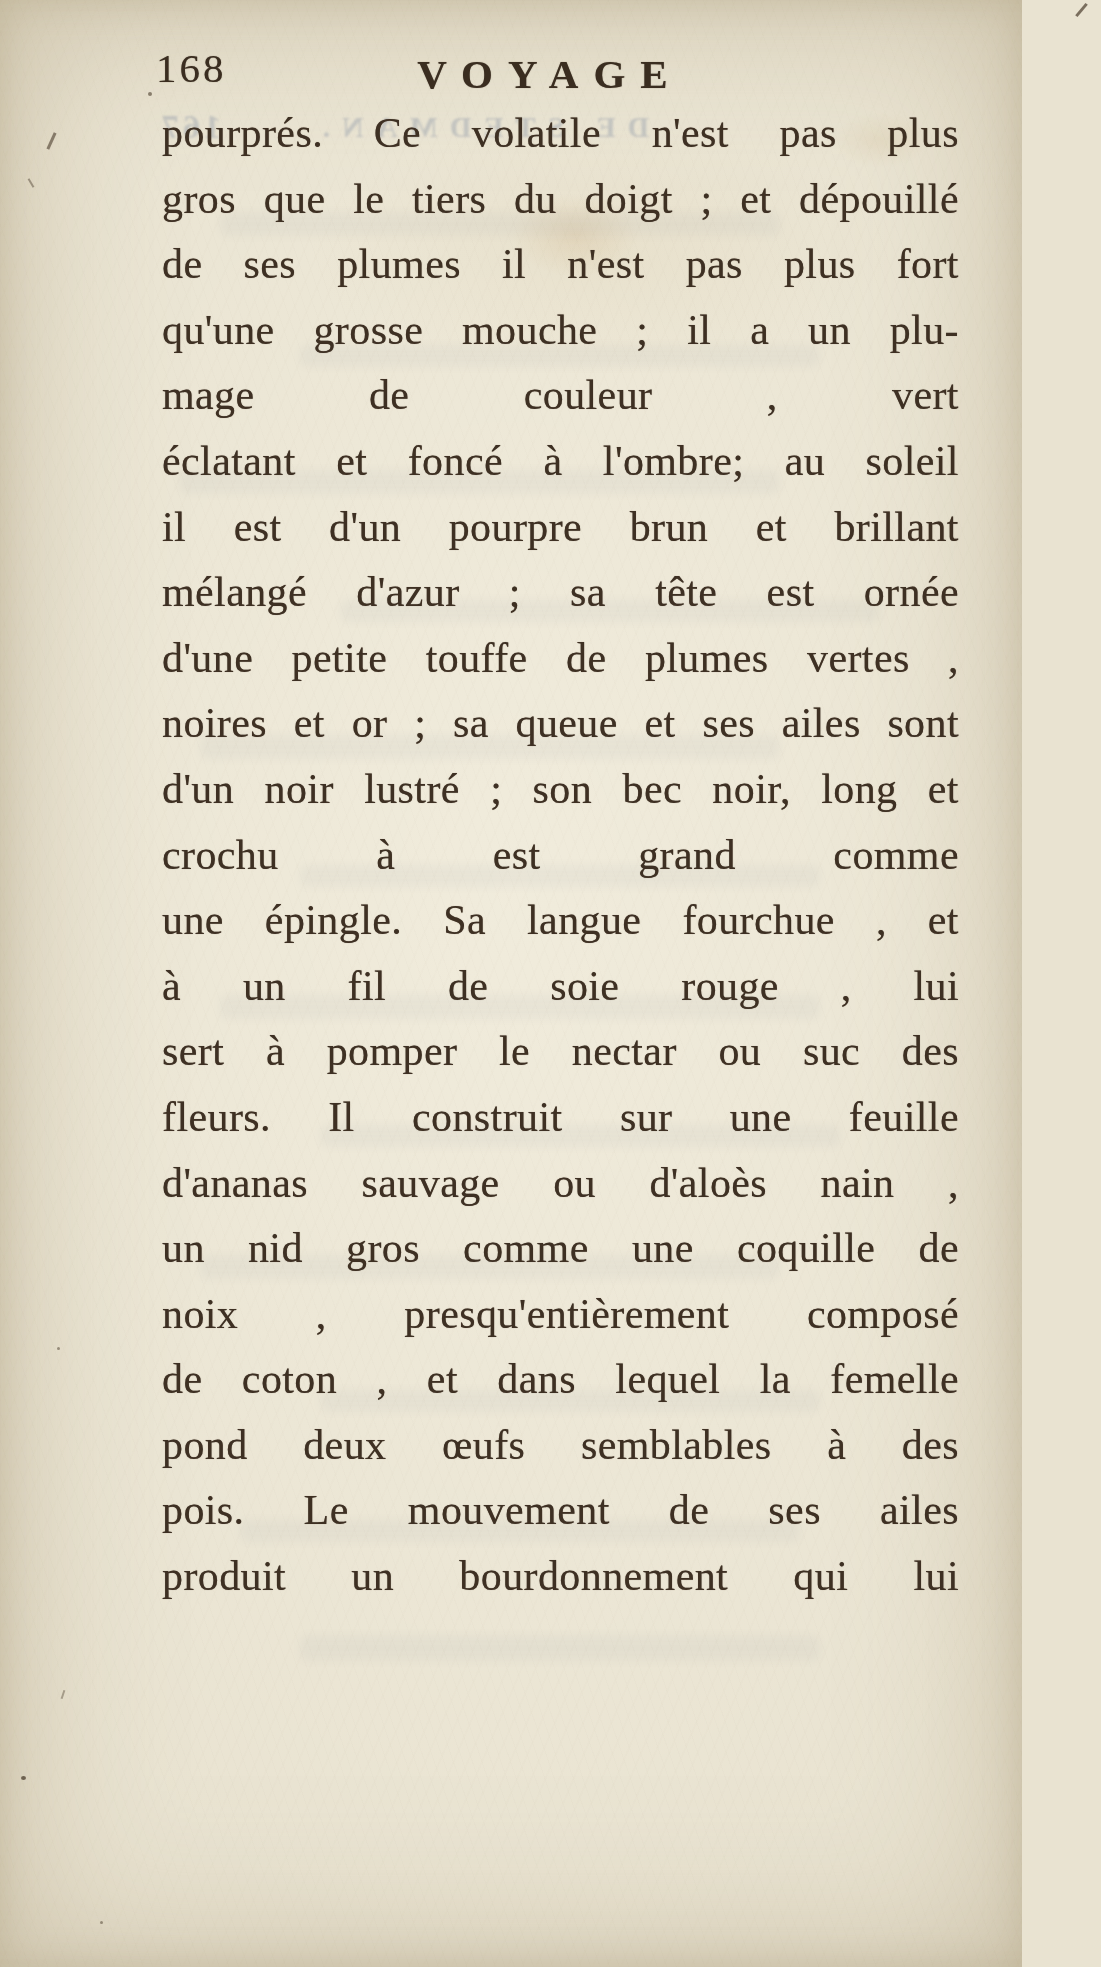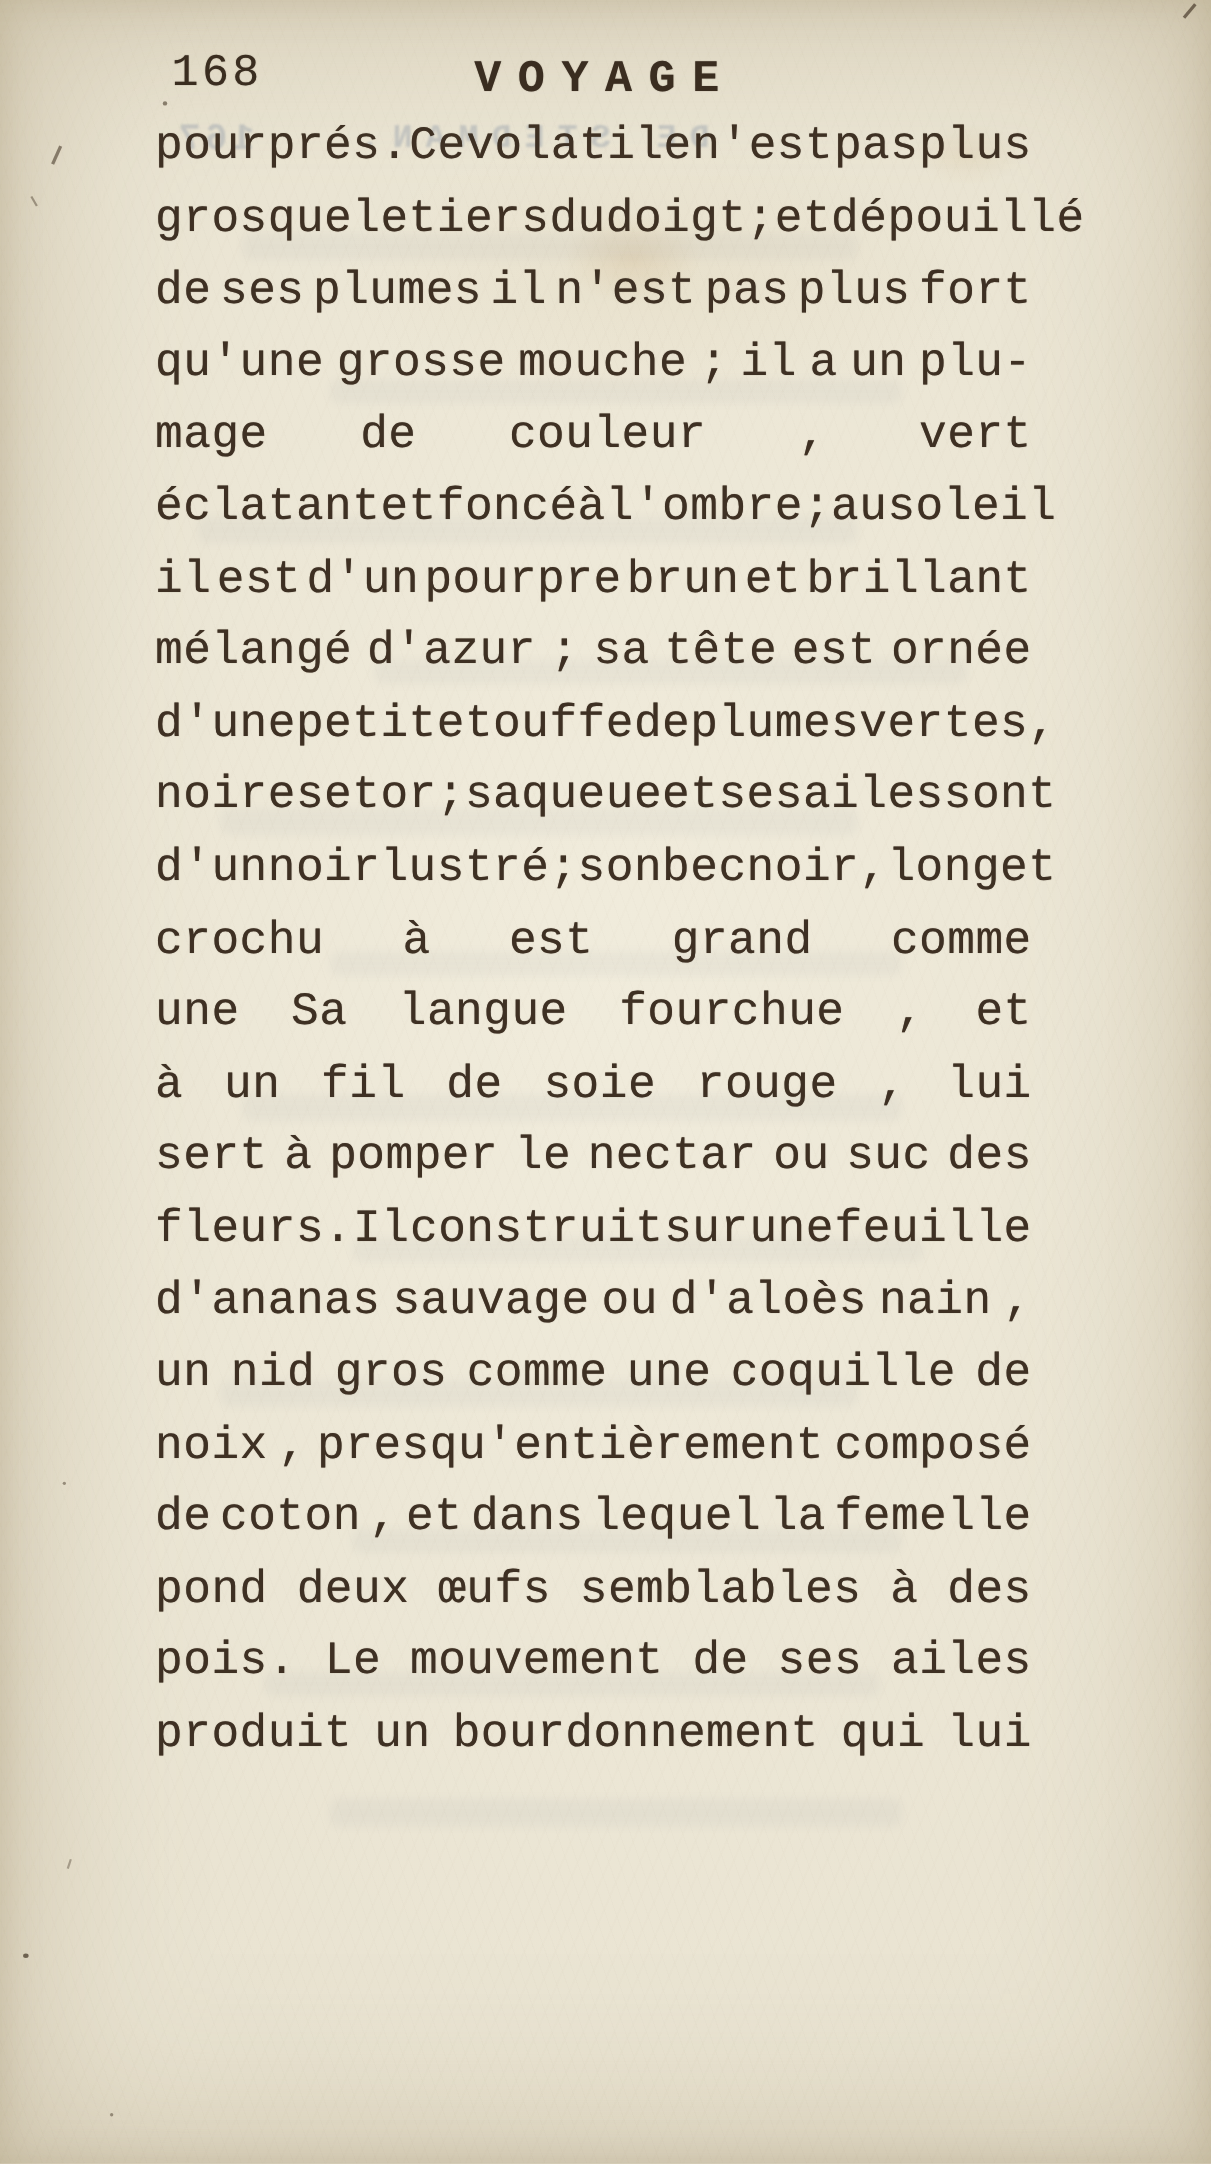--- a/index.html
+++ b/index.html
@@ -2,31 +2,30 @@
 <html><head>
 <meta charset="utf-8">
 <style>
   html,body{margin:0;padding:0;}
   body{
     width:1101px;height:1967px;overflow:hidden;
     font-family:"Liberation Serif","DejaVu Serif",serif;
     background:#e9e3d1;
   }
   .page{
-    position:relative;width:1101px;height:1967px;
+    position:relative;width:1022px;height:1967px;
     background:
       radial-gradient(ellipse 420px 180px at 600px 250px, rgba(196,172,120,0.10), rgba(196,172,120,0) 70%),
       radial-gradient(ellipse 90px 60px at 575px 235px, rgba(185,140,80,0.16), rgba(185,140,80,0) 70%),
       radial-gradient(ellipse 70px 40px at 880px 140px, rgba(190,150,90,0.12), rgba(190,150,90,0) 70%),
       radial-gradient(ellipse 900px 1400px at 50% 45%, rgba(255,252,240,0.35), rgba(255,252,240,0) 80%),
       linear-gradient(#e9e3d1,#e9e3d1);
     box-shadow:
       inset 0 0 160px rgba(167,152,118,0.50),
       inset 0 0 36px rgba(167,152,118,0.35);
-    font-family: Liberation Mono, monospace;
   }
   
   .grain{
     position:absolute;inset:0;pointer-events:none;opacity:.5;
     background:
       repeating-linear-gradient(113deg, rgba(150,135,100,0.035) 0 2px, rgba(0,0,0,0) 2px 13px),
       repeating-linear-gradient(71deg, rgba(120,108,80,0.03) 0 1px, rgba(0,0,0,0) 1px 9px),
       repeating-linear-gradient(0deg, rgba(255,255,255,0.03) 0 3px, rgba(0,0,0,0) 3px 8px);
   }
   .header-row{position:absolute;left:150px;top:44px;width:800px;height:56px;}
@@ -48,21 +47,21 @@
   }
   .ghost-number{
     position:absolute;left:8px;top:4px;font-size:34px;
     transform:scaleX(-1);letter-spacing:4px;
   }
   .ghost-title{
     position:absolute;left:110px;top:6px;width:440px;text-align:center;
     font-size:30px;letter-spacing:12px;transform:scaleX(-1);
   }
   .body-text{
-    position:absolute;left:141px;top:101px;width:797px;
+    position:absolute;left:162px;top:101px;width:797px;
     font-size:42px;color:#3e3023;
     text-shadow:0 0 0.7px rgba(62,48,35,.65);
     letter-spacing:0.4px;
   }
   .body-text .line{
     height:65.6px;line-height:65.6px;white-space:nowrap;
     display:flex;justify-content:space-between;
   }
   .body-text .line span{display:inline-block;}
   
@@ -207,20 +206,21 @@
       </div>
       <div class="line">
         <span>crochu</span>
         <span>à</span>
         <span>est</span>
         <span>grand</span>
         <span>comme</span>
       </div>
       <div class="line">
         <span>une</span>
+        <span>épingle.</span>
         <span>Sa</span>
         <span>langue</span>
         <span>fourchue</span>
         <span>,</span>
         <span>et</span>
       </div>
       <div class="line">
         <span>à</span>
         <span>un</span>
         <span>fil</span>

